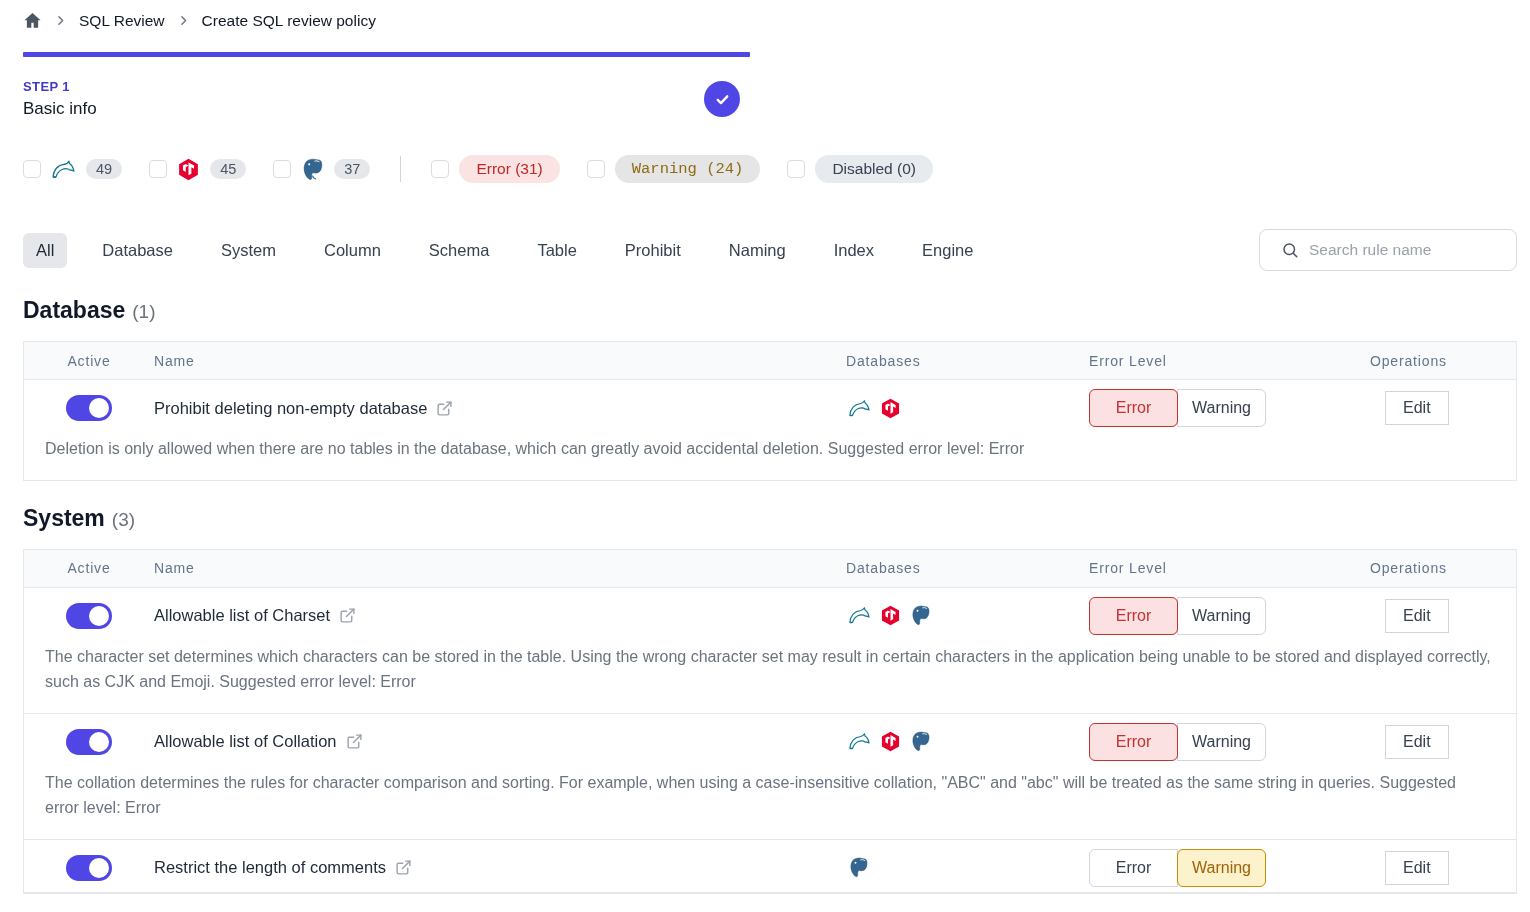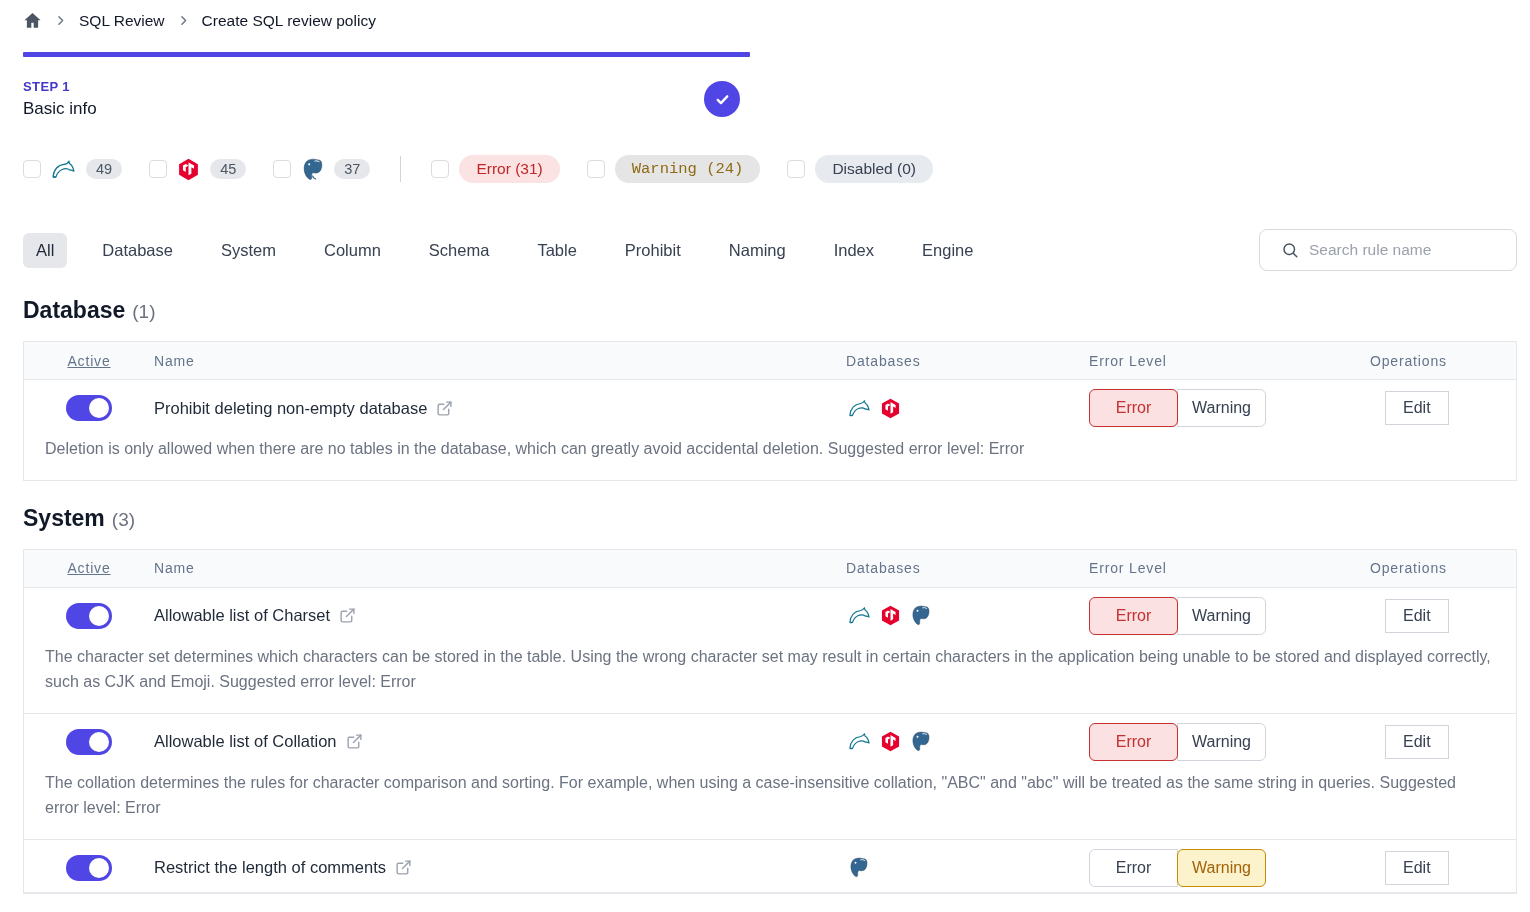--- a/index.html
+++ b/index.html
@@ -47,21 +47,21 @@
   
   .section { margin-top: 26px; }
   .section + .section { margin-top: 24px; }
   .section-title { font-size: 23px; font-weight: 700; color: #111827; display: flex; align-items: baseline; gap: 7px; }
   .section-count { font-size: 19px; font-weight: 400; color: #6b7280; }
 
   
   .rule-table { margin-top: 17px; border: 1px solid #e5e7eb; }
   .grid-cols { display: grid; grid-template-columns: 130px 1fr 243px 281px 146px; align-items: center; }
   .t-header { background: #f9fafb; border-bottom: 1px solid #e5e7eb; height: 38px; color: #64748b; font-size: 14px; letter-spacing: .06em; }
-  .t-header .th-active { text-align: center; text-decoration: underline; }
+  .t-header .th-active { text-align: center; }
   .rule-block { border-bottom: 1px solid #e5e7eb; }
   .rule-block:last-child { border-bottom: none; }
   .rule-block.bordered { border-bottom: 1px solid #e5e7eb; }
   .rule-row { padding: 9px 0 5px 0; }
   .cell-active { display: flex; justify-content: center; }
   .toggle { width: 46px; height: 26px; border-radius: 13px; background: #4f46e5; position: relative; cursor: pointer; flex-shrink: 0; }
   .toggle::after { content: ""; position: absolute; top: 3px; right: 3px; width: 20px; height: 20px; border-radius: 50%; background: #fff; }
   .cell-name { display: flex; align-items: center; gap: 9px; font-size: 16.5px; color: #1f2937; }
   .cell-name .rule-name { cursor: pointer; }
   .cell-engines { display: flex; align-items: center; gap: 9px; padding-left: 2px; }

